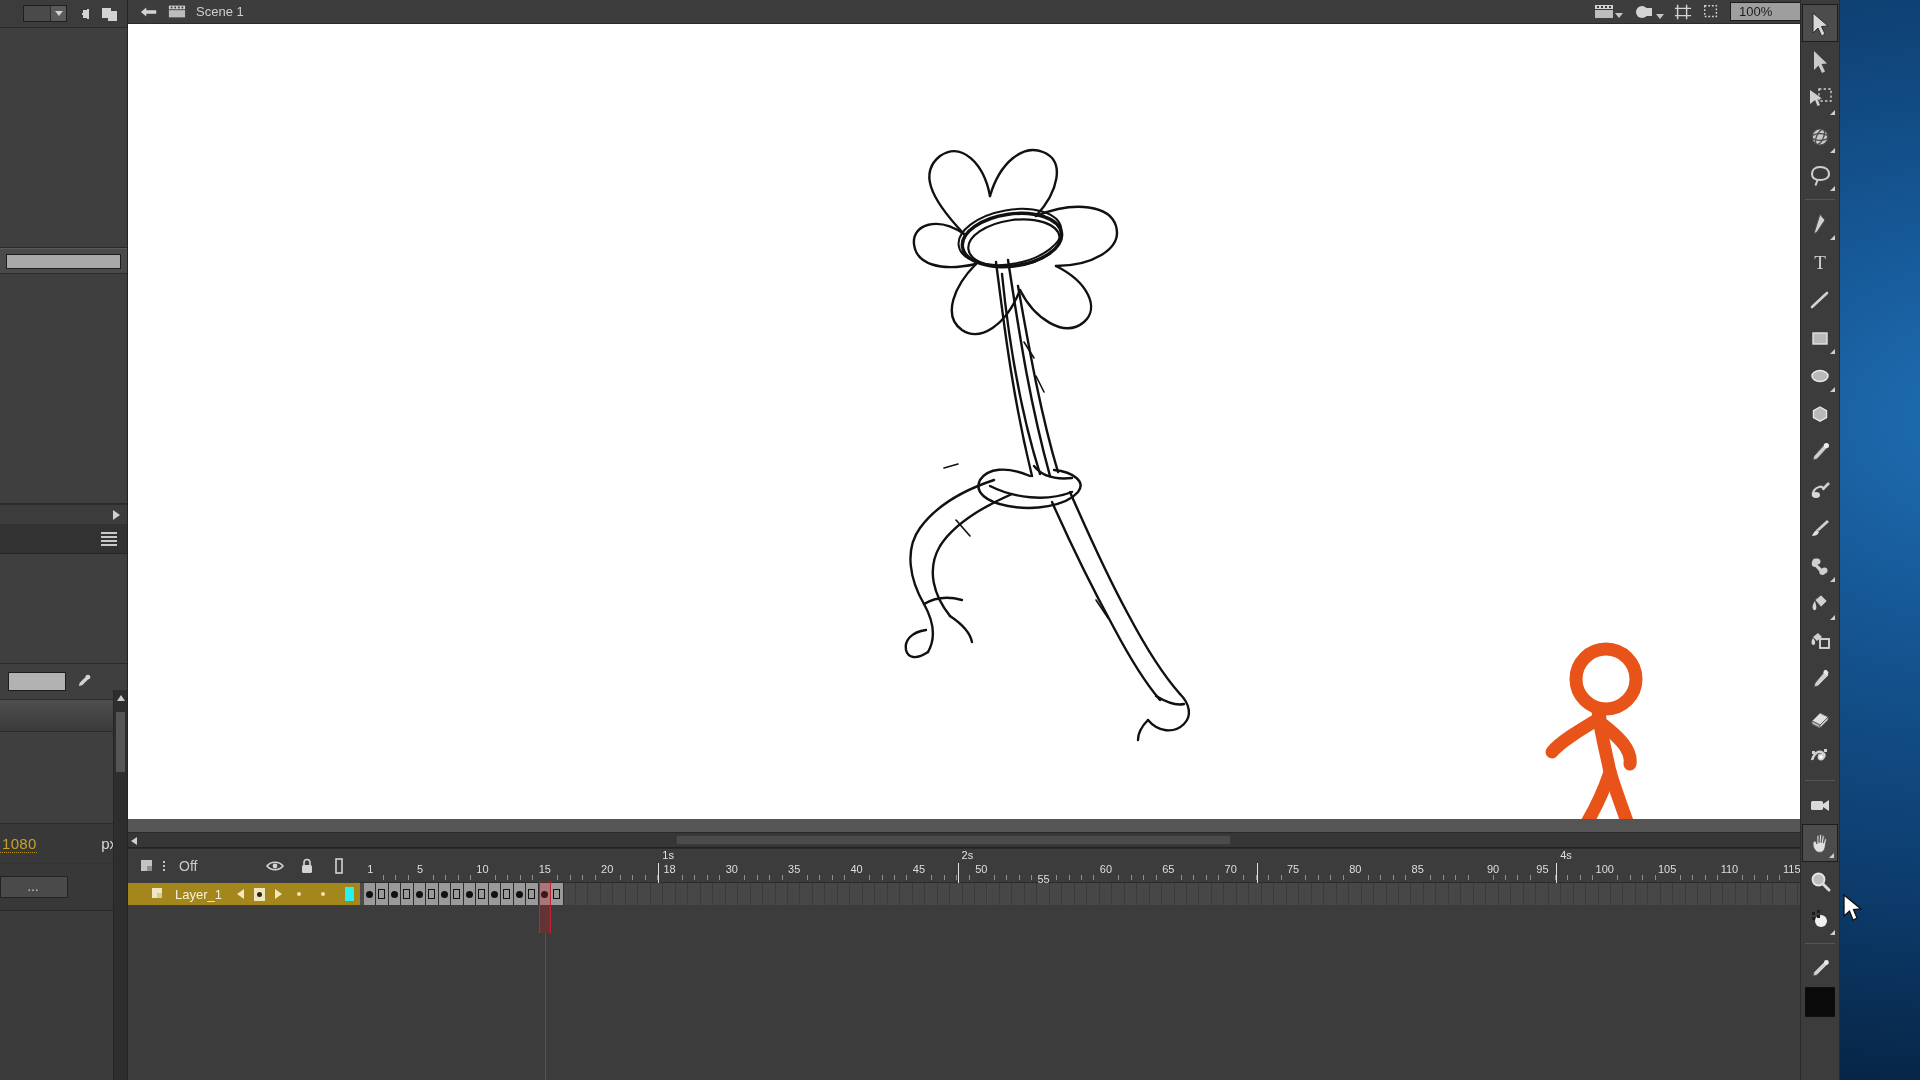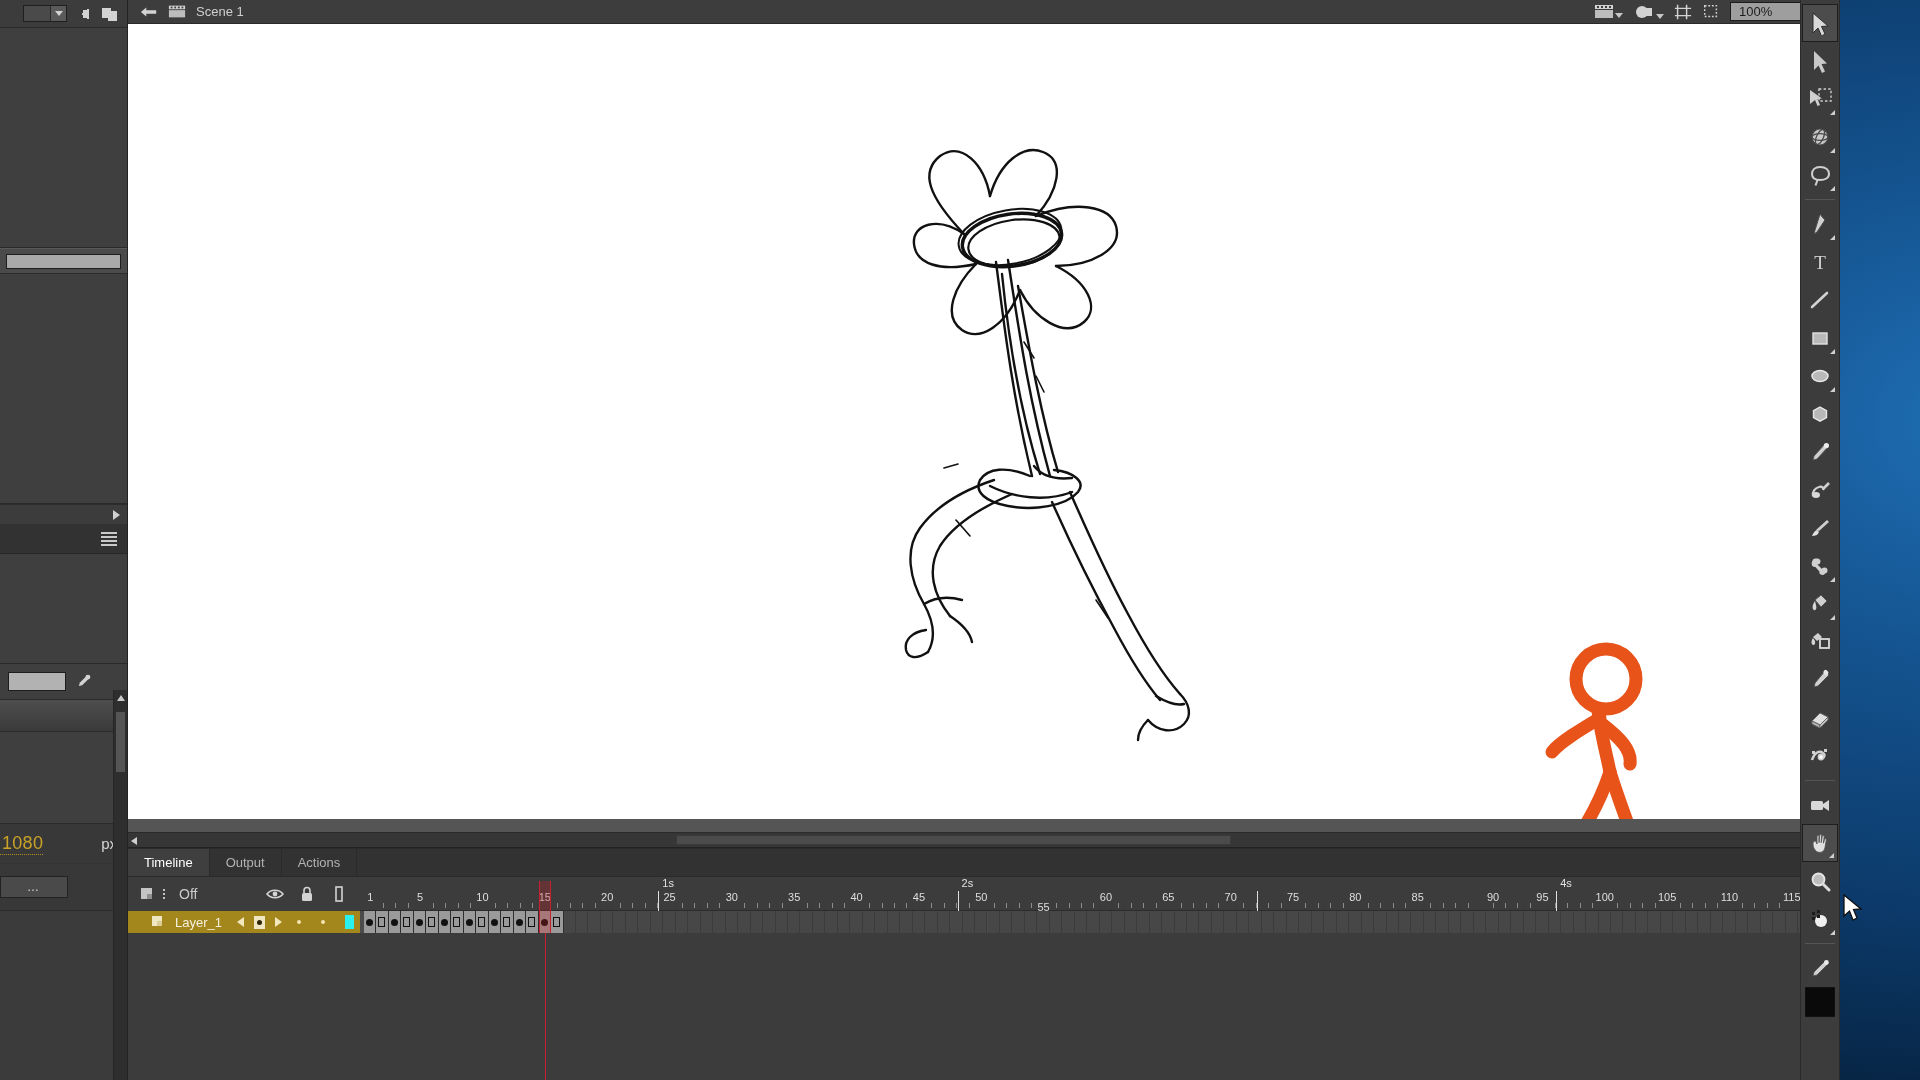--- a/index.html
+++ b/index.html
@@ -77,21 +77,21 @@
     padding: 0 8px; gap: 8px; border-bottom: 1px solid #2c2c2c;
   }
   .color-row .cswatch { width: 58px; height: 19px; background: #b2b2b2; border: 1px solid #1d1d1d; }
   .lp-panel-4 { height: 32px; background: linear-gradient(#4e4e4e,#3a3a3a); border-bottom: 1px solid #2b2b2b; }
   .lp-panel-5 { height: 92px; background: #3f3f3f; border-bottom: 1px solid #2b2b2b; }
   .dim-row {
     height: 40px; display: flex; align-items: center; padding: 0 10px 0 0;
     justify-content: space-between; border-bottom: 1px solid #333;
   }
   .dim-val {
-    color: #c9a227; font-size: 18px; letter-spacing: .3px;
+    color: #c9a227; font-size: 15px; letter-spacing: .3px;
     border-bottom: 1px dotted #b08f20; padding-left: 2px;
   }
   .dim-unit { color: #d6d6d6; font-size: 15px; }
   .lp-btn-row { height: 46px; display: flex; align-items: center; padding-left: 0; }
   .ellipsis-btn {
     width: 68px; height: 22px; background: #4a4a4a; border: 1px solid #232323;
     color: #d8d8d8; font-size: 12px; display: flex; align-items: center;
     justify-content: center; letter-spacing: 2px;
   }
   .lp-panel-6 { height: 190px; background: #3b3b3b; border-top: 1px solid #2a2a2a; }
@@ -449,33 +449,20 @@
     </div>
   </div>
 
   <div class="h-scroll">
     <div class="a-l"></div>
     <div class="thumb"></div>
     <div class="a-r"></div>
   </div>
 
   <div class="tl-panel">
-    <div class="tl-tabs">
-      <div class="tl-tab active">Timeline</div>
-      <div class="tl-tab">Output</div>
-      <div class="tl-tab">Actions</div>
-      <div class="hamburger-wrap">
-        <div class="hamburger">
-          <span></span>
-            <span></span>
-            <span></span>
-            <span></span>
-        </div>
-      </div>
-    </div>
 
     <div class="tl-header-row">
       <div class="tl-layer-head">
         <div class="tl-onion">
           <svg width="18" height="16" viewBox="0 0 18 16">
             <path class="fl" d="M1 2 h11 v6 h-5 v5 h-6 z" opacity=".9"></path>
             <path class="fl" d="M7 8 h5 v5 h-5 z" opacity=".55"></path>
           </svg>
           <span class="ob-dots">
               <i></i>
@@ -532,21 +519,21 @@
           <div class="frm-label" style="left: 184.815px;">15</div>
           <div class="frm-tick" style="left: 197.285px;"></div>
           <div class="frm-tick" style="left: 209.755px;"></div>
           <div class="frm-tick" style="left: 222.225px;"></div>
           <div class="frm-tick" style="left: 234.695px;"></div>
           <div class="frm-label" style="left: 247.165px;">20</div>
           <div class="frm-tick" style="left: 259.635px;"></div>
           <div class="frm-tick" style="left: 272.105px;"></div>
           <div class="frm-tick" style="left: 284.575px;"></div>
           <div class="frm-tick" style="left: 297.045px;"></div>
-          <div class="frm-label" style="left: 309.515px;">25</div>
+          <div class="frm-label" style="left: 309.515px;">18</div>
           <div class="frm-tick" style="left: 321.985px;"></div>
           <div class="frm-tick" style="left: 334.455px;"></div>
           <div class="frm-tick" style="left: 346.925px;"></div>
           <div class="frm-tick" style="left: 359.395px;"></div>
           <div class="frm-label" style="left: 371.865px;">30</div>
           <div class="frm-tick" style="left: 384.335px;"></div>
           <div class="frm-tick" style="left: 396.805px;"></div>
           <div class="frm-tick" style="left: 409.275px;"></div>
           <div class="frm-tick" style="left: 421.745px;"></div>
           <div class="frm-label" style="left: 434.215px;">35</div>

